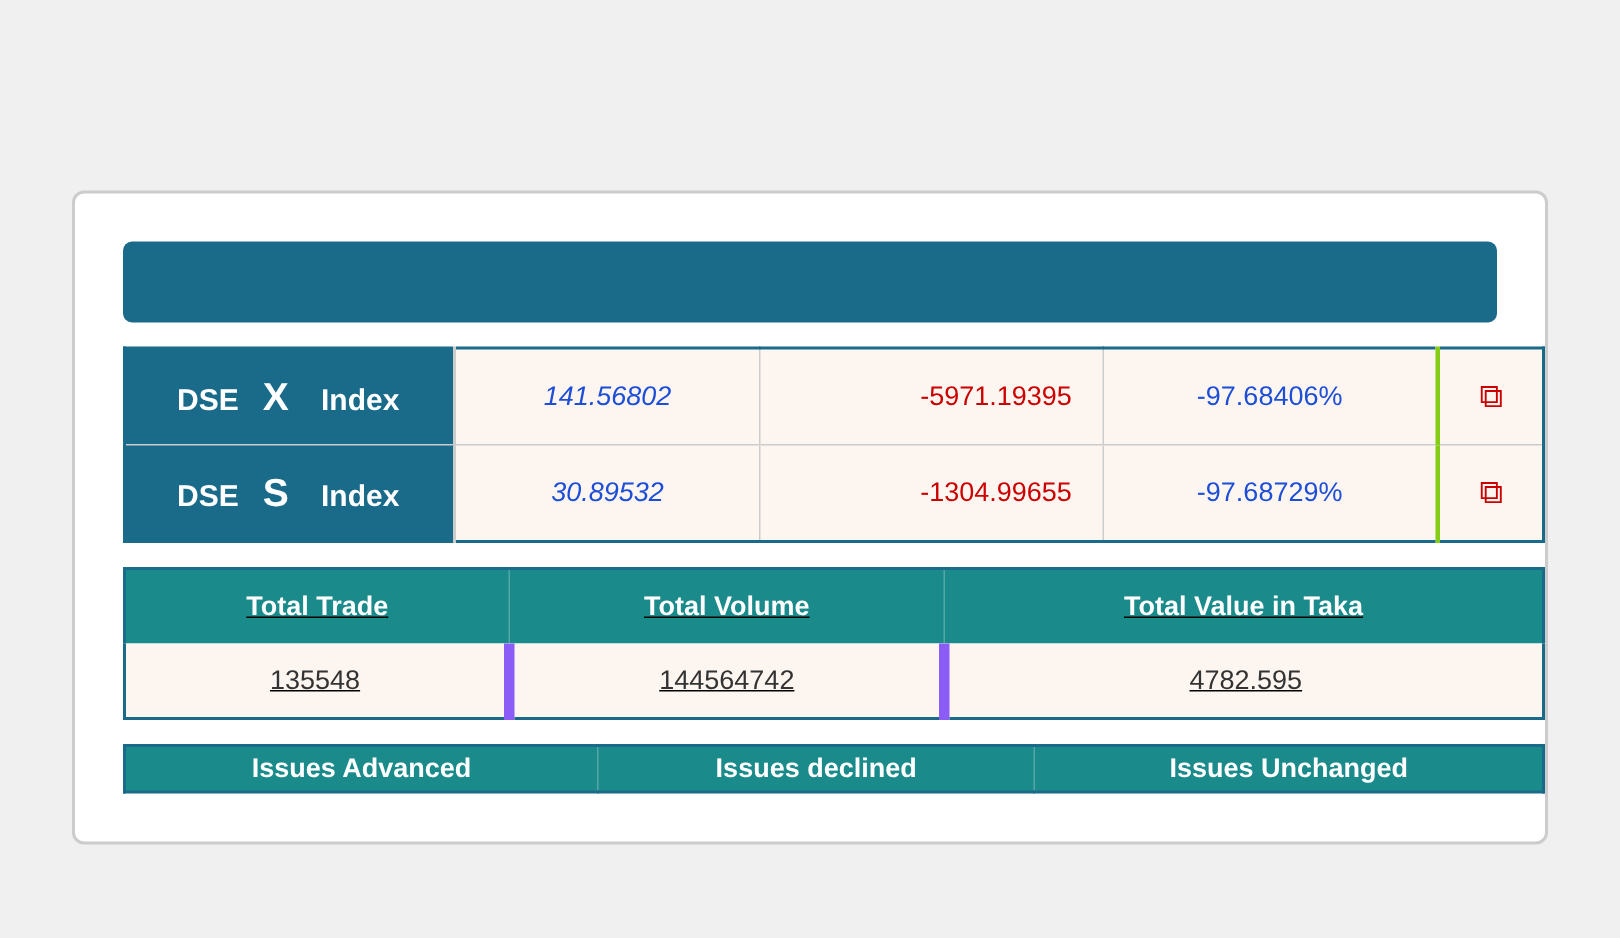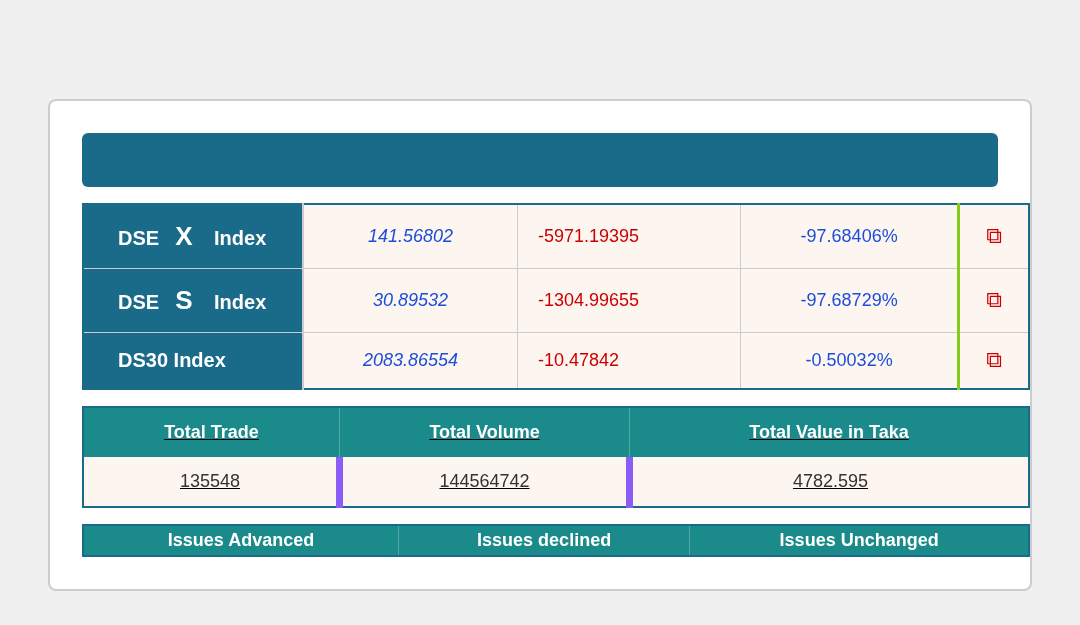--- a/index.html
+++ b/index.html
@@ -68,21 +68,21 @@
       text-align: center;
       font-size: 18px;
       color: #1d4ed8;
       border-right: 1px solid #cccccc;
       font-style: italic;
     }
 
     .index-change-cell {
       background: #fdf5f0;
       padding: 14px 20px;
-      text-align: left;
+      text-align: right;
       font-size: 18px;
       color: #cc0000;
       border-right: 1px solid #cccccc;
     }
 
     .index-pct-cell {
       background: #fdf5f0;
       padding: 14px 20px;
       text-align: center;
       font-size: 18px;
@@ -202,29 +202,20 @@
         </tr>
         <tr>
           <td class="index-name-cell">
         <span class="dsex-label">DSE<span class="big-x">S</span> Index</span>
       </td>
           <td class="index-value-cell">30.89532</td>
           <td class="index-change-cell">-1304.99655</td>
           <td class="index-pct-cell">-97.68729%</td>
           <td class="index-icon-cell"><span class="double-chevron-down">⧉</span></td>
         </tr>
-        <tr>
-          <td class="index-name-cell">
-        <span class="dsex-label">DS30 Index</span>
-      </td>
-          <td class="index-value-cell">2083.86554</td>
-          <td class="index-change-cell">-10.47842</td>
-          <td class="index-pct-cell">-0.50032%</td>
-          <td class="index-icon-cell"><span class="double-chevron-down">⧉</span></td>
-        </tr>
       </tbody>
   </table>
 
   <table class="stats-table">
     <tbody>
       <tr class="stats-header-row">
         <td id="stats-h0">Total Trade</td>
         <td id="stats-h1">Total Volume</td>
         <td id="stats-h2">Total Value in Taka</td>
       </tr>

